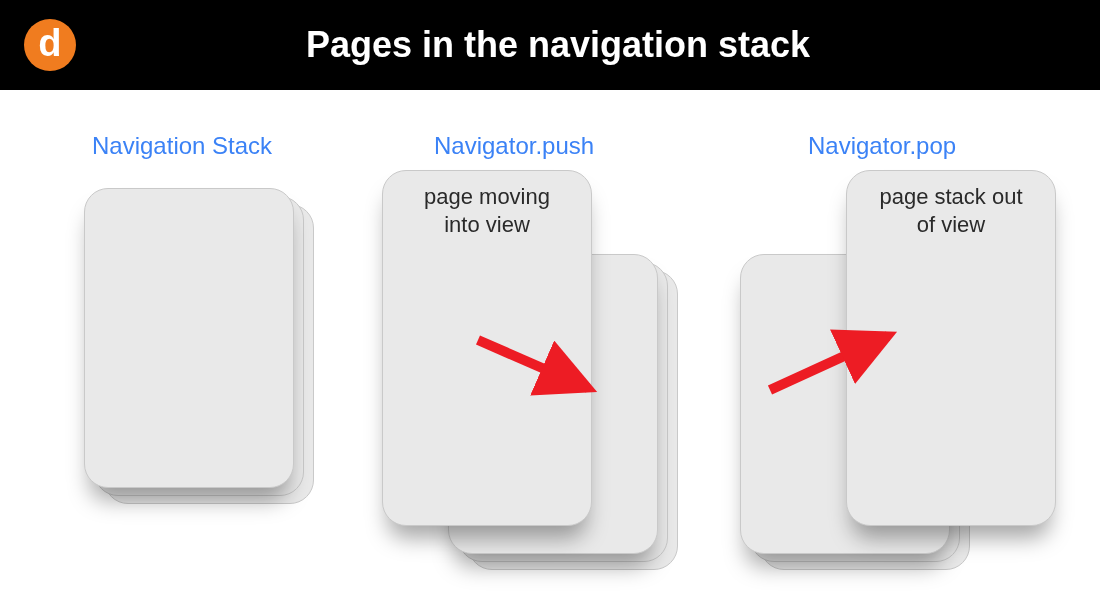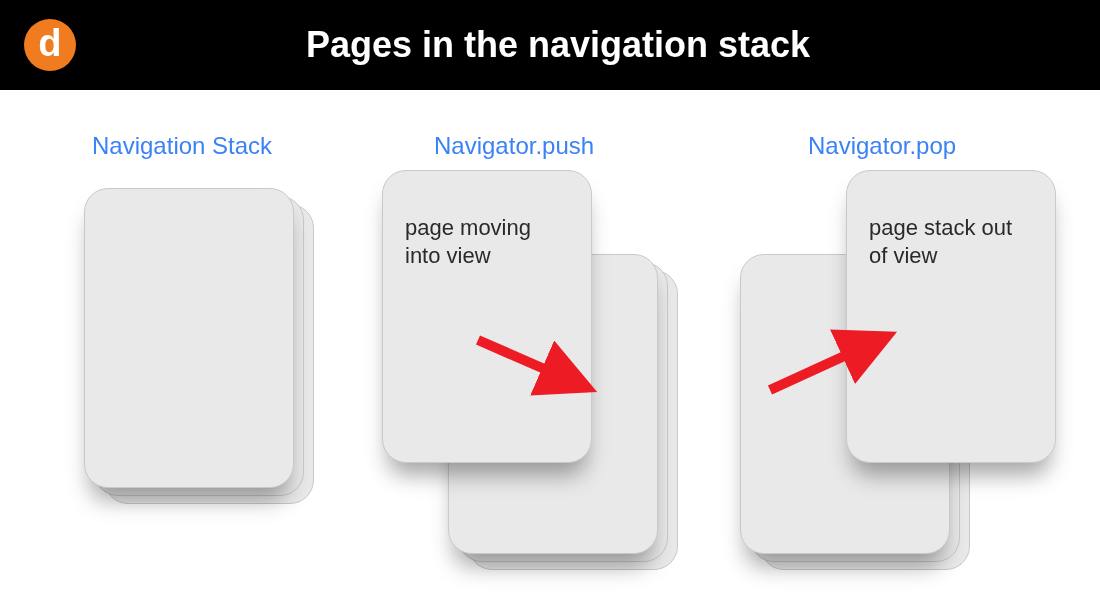--- a/index.html
+++ b/index.html
@@ -69,26 +69,27 @@
     border-radius: 24px;
     background: #e9e9e9;
     border: 1px solid #c9c9c9;
   }
   .card.shadow {
     box-shadow: 0 18px 22px -6px rgba(0,0,0,0.35);
   }
   .movecard {
     position: absolute;
     width: 210px;
-    height: 293px;
+    height: 356px;
     border-radius: 24px;
     background: #e9e9e9;
     border: 1px solid #c9c9c9;
     box-shadow: 0 18px 22px -6px rgba(0,0,0,0.35);
-    padding: 43px 22px;
+    padding: 12px 22px;
+    text-align: center;
   }
   .movecard-text {
     font-size: 22px;
     color: #2a2a2a;
     line-height: 1.25;
     font-weight: 400;
   }
   .arrow {
     position: absolute;
     pointer-events: none;

